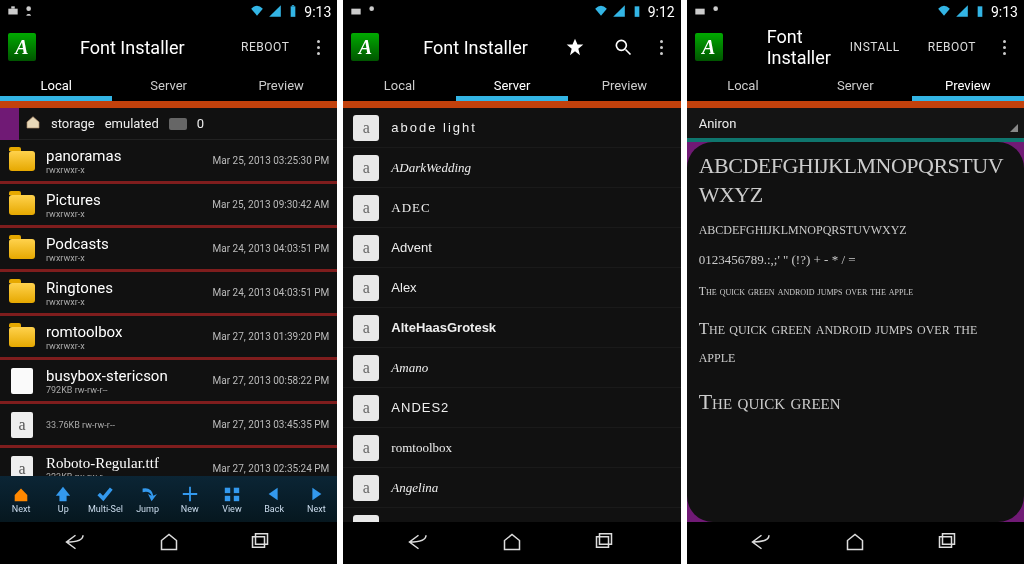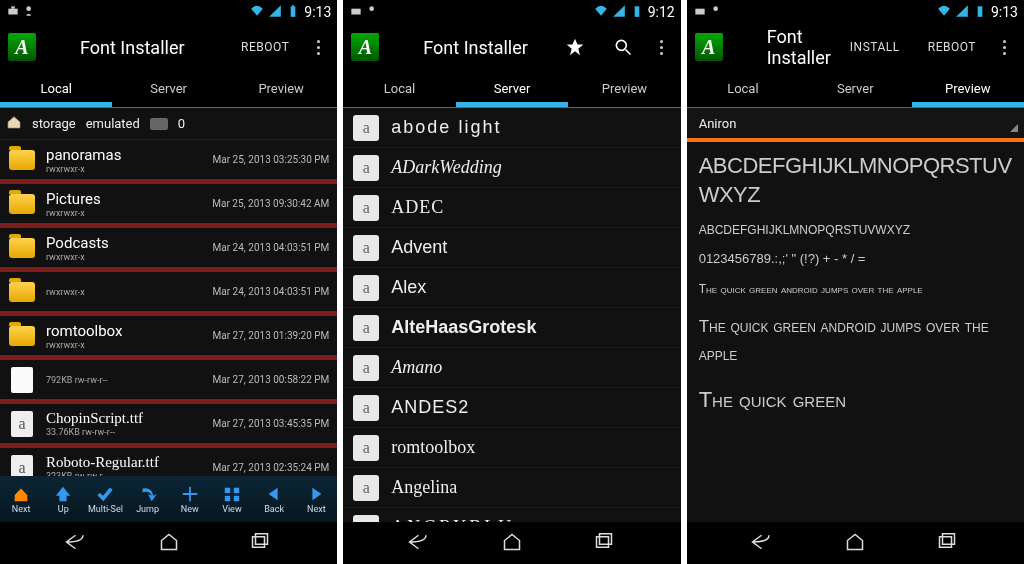--- a/index.html
+++ b/index.html
@@ -68,21 +68,21 @@
     letter-spacing: 0.5px;
   }
   .appbar .overflow { width: 22px; display:flex; flex-direction:column; gap:3px; align-items:center; justify-content:center; }
   .appbar .overflow span { width:3px; height:3px; background:#ccc; border-radius:50%; }
   
   .tabs {
     height: 38px;
     background: #000;
     display: flex;
     color: #ccc;
-    border-bottom: 1px solid #c2410c;
+    border-bottom: 7px solid #c2410c;
   }
   .tab {
     flex: 1;
     display:flex; align-items:center; justify-content:center;
     font-size: 13px;
     position: relative;
   }
   .tab.active { color: #fff; }
   .tab.active::after {
     content:"";
@@ -94,27 +94,28 @@
   .content { flex:1; overflow:hidden; background:#111; }
   
   .breadcrumb {
     height: 32px;
     display:flex; align-items:center; gap:10px;
     padding: 0 6px;
     color:#eee;
     font-size: 13px;
     background:#111;
     border-bottom:1px solid #222;
+    margin-left:19px;
   }
   .breadcrumb .seg { white-space: nowrap; }
   .breadcrumb .sd { width:18px; height:12px; background:#666; border-radius:2px; }
   .file-row {
     display:flex; align-items:center;
     padding: 4px 8px;
-    border-bottom: 5px solid #7f1d1d;
+    border-bottom: 3px solid #7f1d1d;
     color:#eee;
     height: 44px;
   }
   .file-row .icon { width:28px; height:28px; margin-right:10px; display:flex;align-items:center;justify-content:center; }
   .folder { background:linear-gradient(#ffd24d,#e6a800); border-radius:3px; position:relative; width:26px; height:20px; }
   .folder::before { content:""; position:absolute; top:-4px; left:0; width:12px; height:4px; background:#e6a800; border-radius:2px 2px 0 0; }
   .file-generic { width:22px; height:26px; background:#fafafa; border-radius:2px; }
   .file-font { width:22px; height:26px; background:#eee; border-radius:2px; display:flex;align-items:center;justify-content:center;font-family:Georgia,serif;color:#555;font-size:16px; }
   .file-row .mid { flex:1; min-width:0; }
   .file-row .name { font-size: 15px; color:#fff; white-space:nowrap; overflow:hidden; text-overflow:ellipsis; }
@@ -143,34 +144,34 @@
     display:flex; align-items:center;
     padding: 6px 10px;
     border-bottom:1px solid #1a1a1a;
     height: 40px;
   }
   .server-row .thumb {
     width:26px; height:26px; background:#e8e8e8; border-radius:3px;
     display:flex;align-items:center;justify-content:center;
     font-family:Georgia,serif; color:#666; font-size:16px; margin-right:12px;
   }
-  .server-row .fname { font-size:18px; color:#eee; }
+  .server-row .fname { font-size:13px; color:#eee; }
   
   .spinner {
     height:34px; display:flex; align-items:center; padding:0 12px;
     color:#eee; font-size:13px;
-    border-bottom:4px solid #f97316;
+    border-bottom:4px solid #0f766e;
     position:relative;
     background:#141414;
   }
   .spinner::after {
     content:""; position:absolute; right:6px; bottom:6px;
     width:0; height:0; border-left:8px solid transparent; border-bottom:8px solid #888;
   }
-  .preview { padding:10px 12px; color:#ccc; font-family: Liberation Sans, sans-serif; display:flex; flex-direction:column; gap:14px; }
+  .preview { padding:10px 12px; color:#ccc; font-family: Liberation Serif, serif; display:flex; flex-direction:column; gap:14px;border-radius:26px; }
   .preview .line1 { font-size:22px; letter-spacing:-0.5px; text-transform:uppercase; word-break:break-all; line-height:1.3; }
   .preview .line2 { font-size:12px; letter-spacing:0px; text-transform:uppercase; word-break:break-all; }
   .preview .line3 { font-size:13px; }
   .preview .sent1 { font-size:12px; font-variant: small-caps; line-height:1.6; }
   .preview .sent2 { font-size:17px; font-variant: small-caps; line-height:1.6; }
   .preview .sent3 { font-size:22px; font-variant: small-caps; line-height:1.6; }
   
   .ico { display:inline-block; }
 </style>
 </head>
@@ -259,49 +260,50 @@
           <div class="name">Podcasts</div>
           <div class="perm">rwxrwxr-x</div>
         </div>
         <div class="date">Mar 24, 2013 04:03:51 PM</div>
       </div>
       <div class="file-row">
         <div class="icon">
           <div class="folder"></div>
         </div>
         <div class="mid">
+          <div class="name">Ringtones</div>
           <div class="perm">rwxrwxr-x</div>
         </div>
         <div class="date">Mar 24, 2013 04:03:51 PM</div>
       </div>
       <div class="file-row">
         <div class="icon">
           <div class="folder"></div>
         </div>
         <div class="mid">
           <div class="name">romtoolbox</div>
           <div class="perm">rwxrwxr-x</div>
         </div>
         <div class="date">Mar 27, 2013 01:39:20 PM</div>
       </div>
       <div class="file-row">
         <div class="icon">
           <div class="file-generic"></div>
         </div>
         <div class="mid">
+          <div class="name">busybox-stericson</div>
           <div class="perm">792KB  rw-rw-r--</div>
         </div>
         <div class="date">Mar 27, 2013 00:58:22 PM</div>
       </div>
       <div class="file-row">
         <div class="icon">
           <div class="file-font">a</div>
         </div>
         <div class="mid">
-          <div class="name" style="font-family: cursive;">ChopinScript.ttf</div>
           <div class="perm">33.76KB  rw-rw-r--</div>
         </div>
         <div class="date">Mar 27, 2013 03:45:35 PM</div>
       </div>
       <div class="file-row">
         <div class="icon">
           <div class="file-font">a</div>
         </div>
         <div class="mid">
           <div class="name" style="font-family: Georgia, serif;">Roboto-Regular.ttf</div>
@@ -457,21 +459,21 @@
       <div class="server-row">
         <div class="thumb">a</div>
         <div class="fname" style="font-family:sans-serif;font-variant:small-caps;letter-spacing:1px">ANDES2</div>
       </div>
       <div class="server-row">
         <div class="thumb">a</div>
         <div class="fname" style="font-family:cursive">romtoolbox</div>
       </div>
       <div class="server-row">
         <div class="thumb">a</div>
-        <div class="fname" style="font-family:cursive;">Angelina</div>
+        <div class="fname" style="font-family:cursive;font-style:italic">Angelina</div>
       </div>
       <div class="server-row">
         <div class="thumb">a</div>
         <div class="fname" style="font-family:Impact;letter-spacing:3px">ANGRYBLU</div>
       </div>
     </div>
   <div class="navbar">
     <span><svg viewBox="0 0 40 30">
           <path d="M18 6 L6 15 L18 24 M6 15 Q28 15 28 6" stroke="#ddd" fill="none"></path>
         </svg></span>

